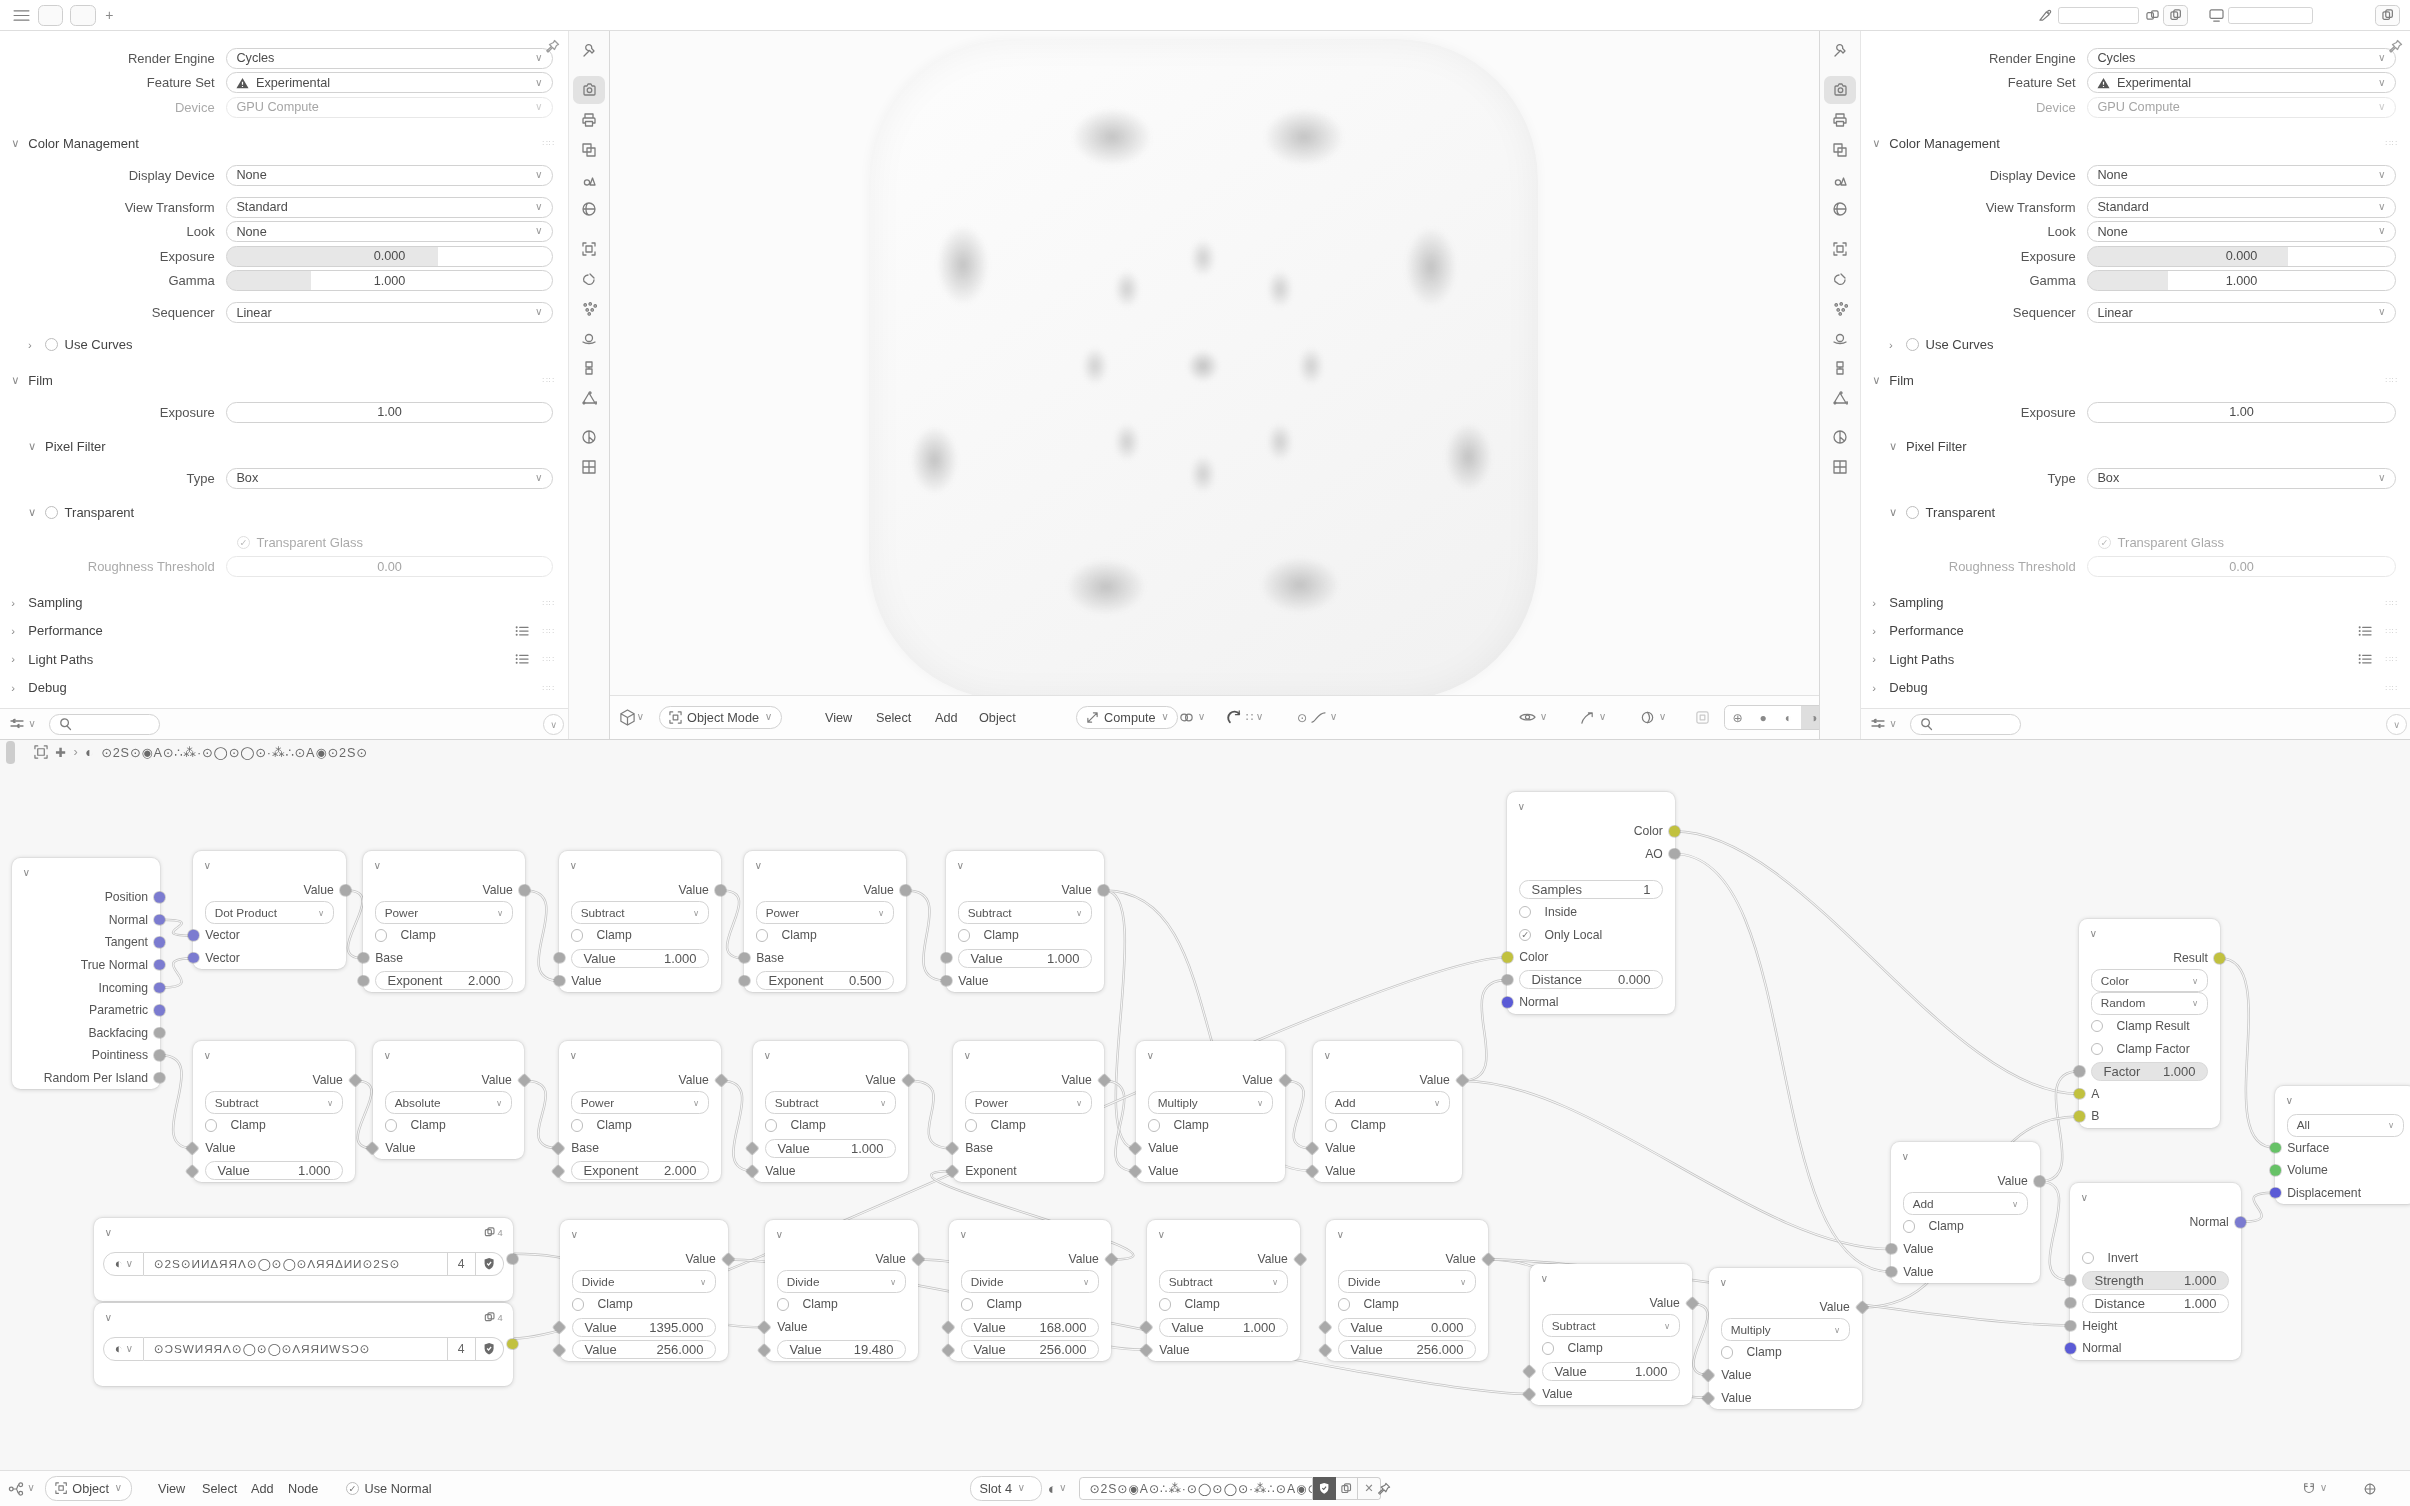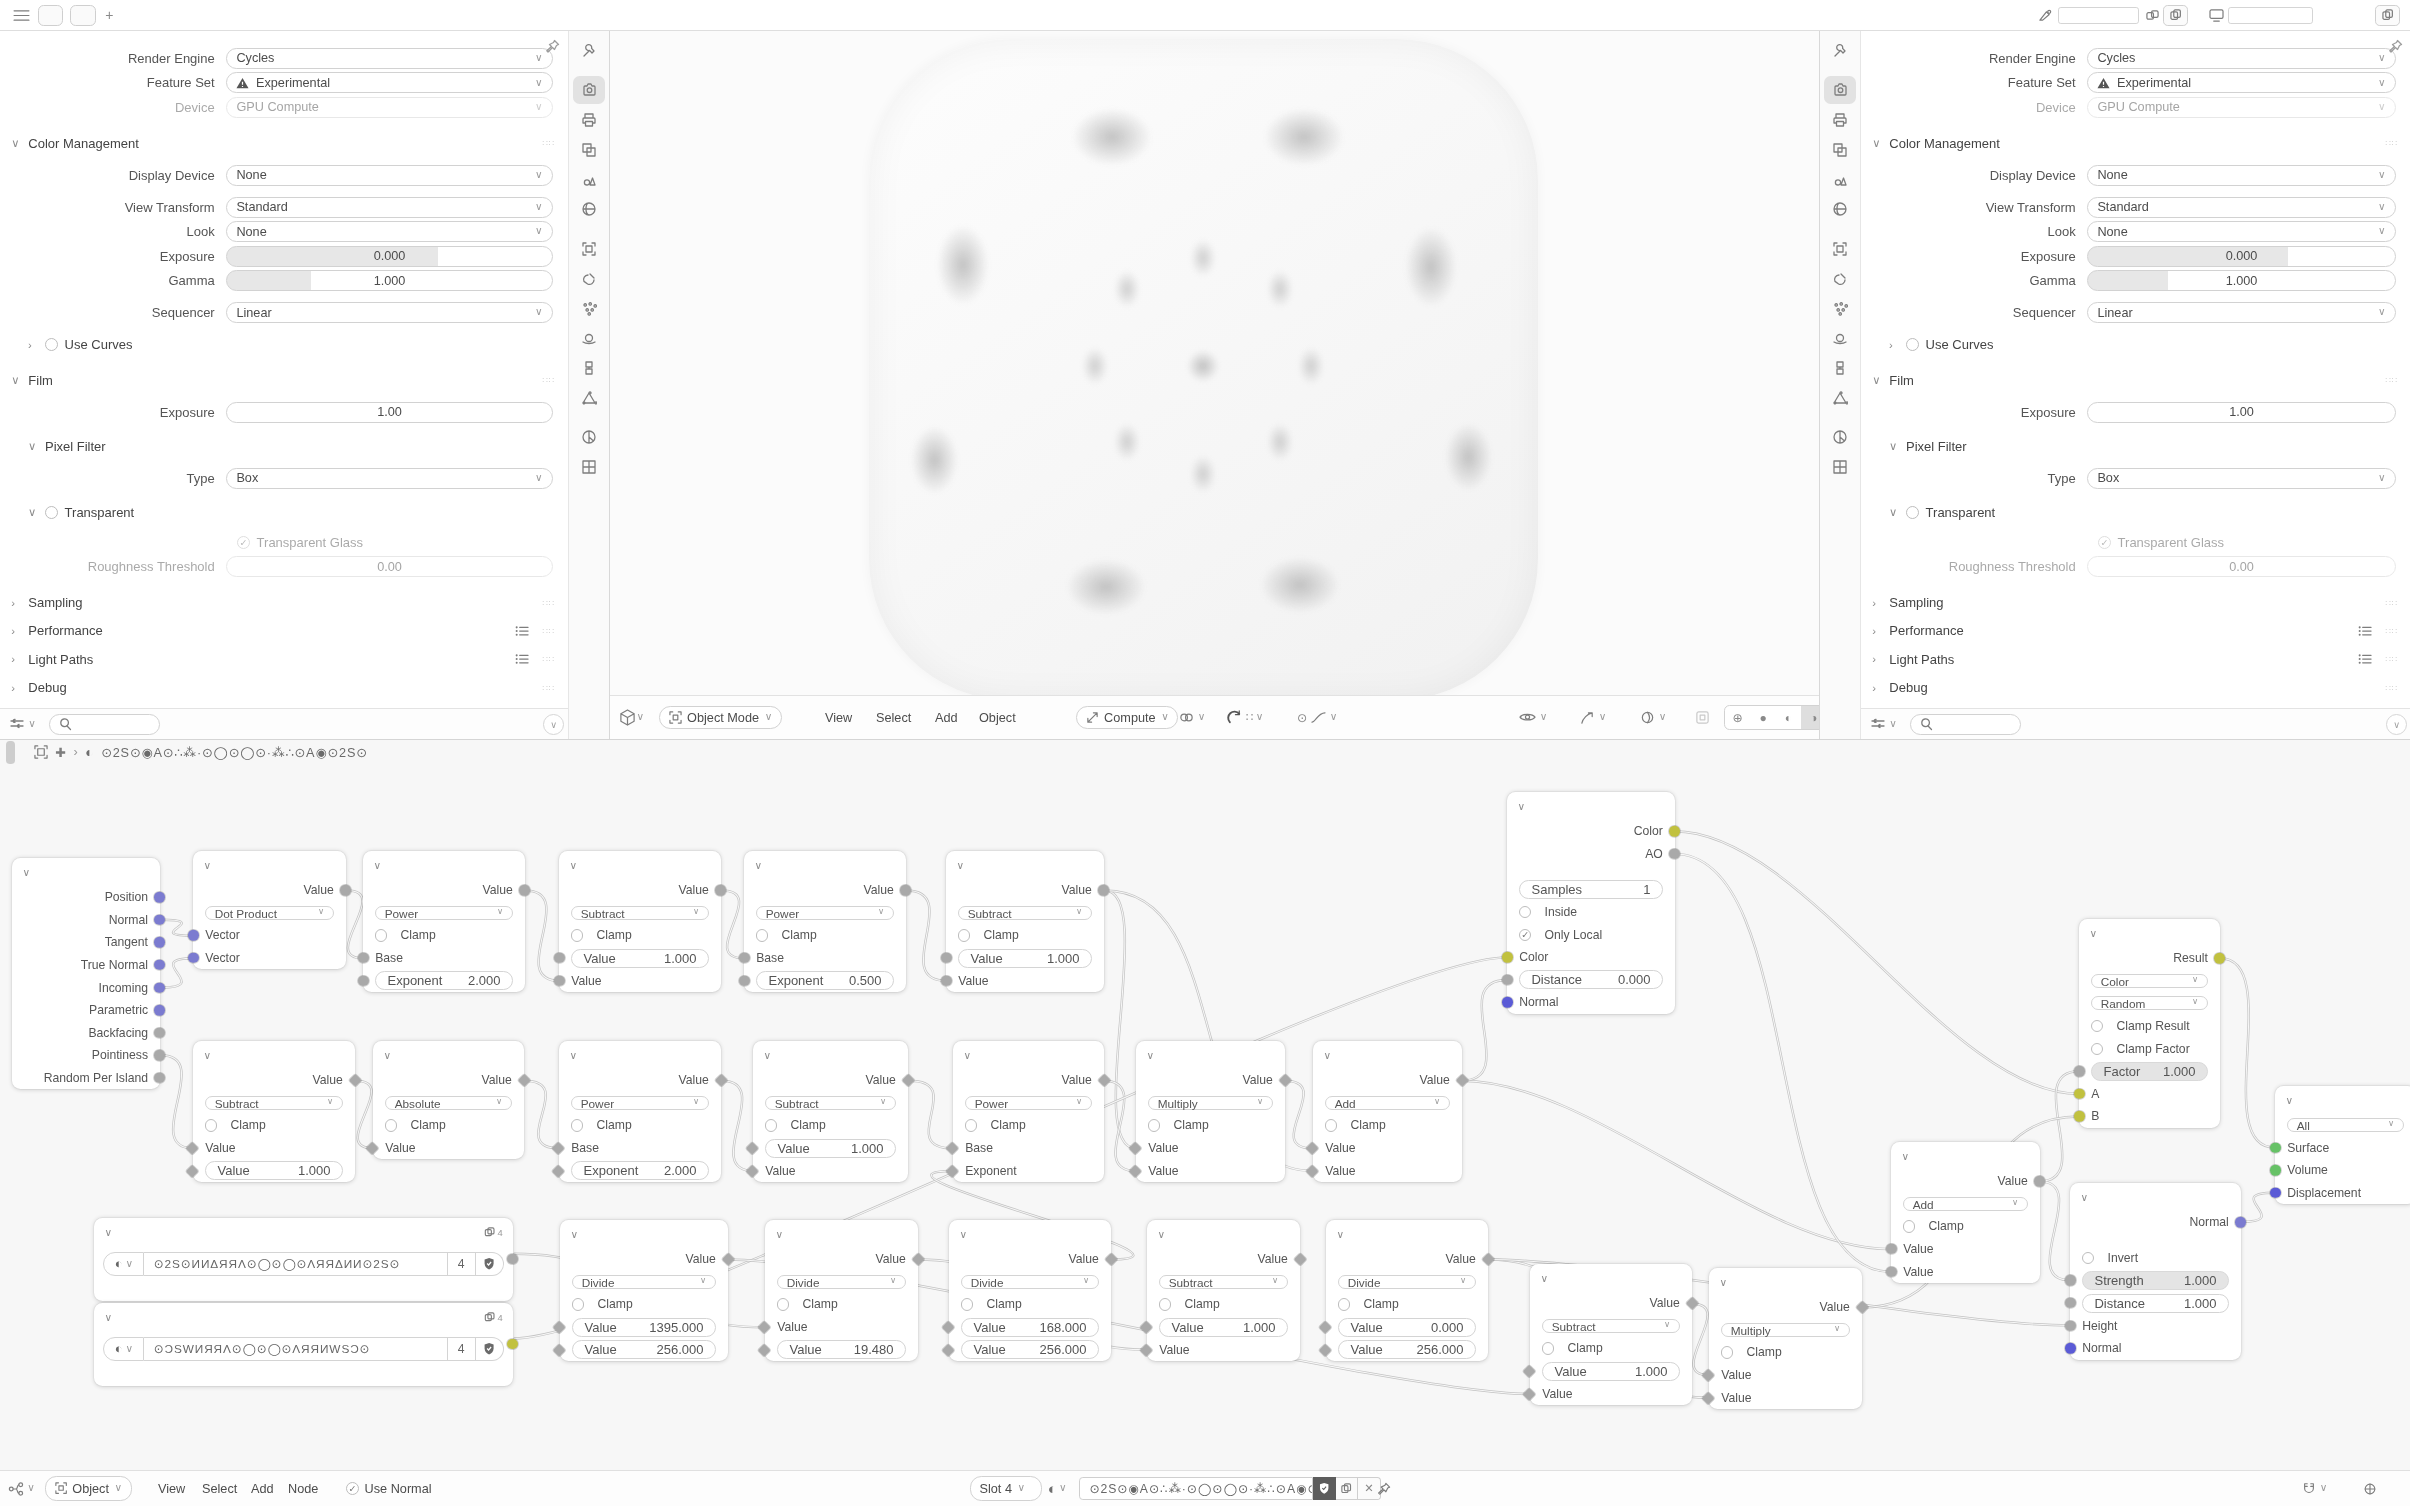--- a/index.html
+++ b/index.html
@@ -68,21 +68,21 @@
   .namefield{height:22.6px;border:0.9px solid #cfcfcf;border-radius:3.8px 0 0 3.8px;background:#fff;display:flex;align-items:center;padding:0 9.4px;color:#666;font-size:12.2px;letter-spacing:0.9px;white-space:nowrap;overflow:hidden}
   .sqbtn{width:22.6px;height:22.6px;border:0.9px solid #cfcfcf;border-left:none;background:#fbfbfb;display:flex;align-items:center;justify-content:center;color:#8a8a8a;font-size:11.3px}
   .sqbtn.darkon{background:#5c5c5c;color:#fff;border-color:#5c5c5c}
   
   .node{position:absolute;background:#fff;border-radius:8.5px;box-shadow:0 0.9px 4.7px rgba(0,0,0,.16),0 0 0 0.9px rgba(0,0,0,.035);font-size:12.2px;color:#555;z-index:3}
   .n-head{height:28px;display:flex;align-items:center;padding:0 10.4px;color:#8d8d8d;font-size:10.4px}
   .n-corner{margin-left:auto;display:flex;align-items:center;gap:1.9px;color:#9a9a9a;font-size:9.4px}
   .n-row{height:22.6px;position:relative;display:flex;align-items:center;padding:0 12.2px;gap:6.6px}
   .n-gap{height:13px}
   .n-row.out{justify-content:flex-end}
-  .n-dd{flex:1;height:14px;border:0.9px solid #d4d4d4;border-radius:9.4px;background:#fff;display:flex;padding:0 8.5px;font-size:11.8px;color:#555}
+  .n-dd{flex:1;height:23px;border:0.9px solid #d4d4d4;border-radius:9.4px;background:#fff;display:flex;align-items:center;padding:0 8.5px;font-size:11.8px;color:#555}
   .n-dd .chev{margin-left:auto;font-size:8.5px}
   .n-fld{flex:1;height:19px;border:0.9px solid #d4d4d4;border-radius:9.4px;background:#fff;display:flex;align-items:center;padding:0 11.3px;font-size:13px;color:#555}
   .n-fld .val{margin-left:auto}
   .n-fld.filled{background:#e4e4e4;border-color:#d9d9d9}
   .sock{position:absolute;width:10.4px;height:10.4px;border-radius:50%;top:50%;box-shadow:0 0 0 0.9px rgba(0,0,0,.18);z-index:4}
   .sock.in{left:-4.7px;transform:translateY(-50%)}
   .sock.outs{right:-4.7px;transform:translateY(-50%)}
   .sock.diamond{width:8.5px;height:8.5px;border-radius:1.9px}
   .sock.diamond.in{transform:translateY(-50%) rotate(45deg)}
   .sock.diamond.outs{transform:translateY(-50%) rotate(45deg)}

